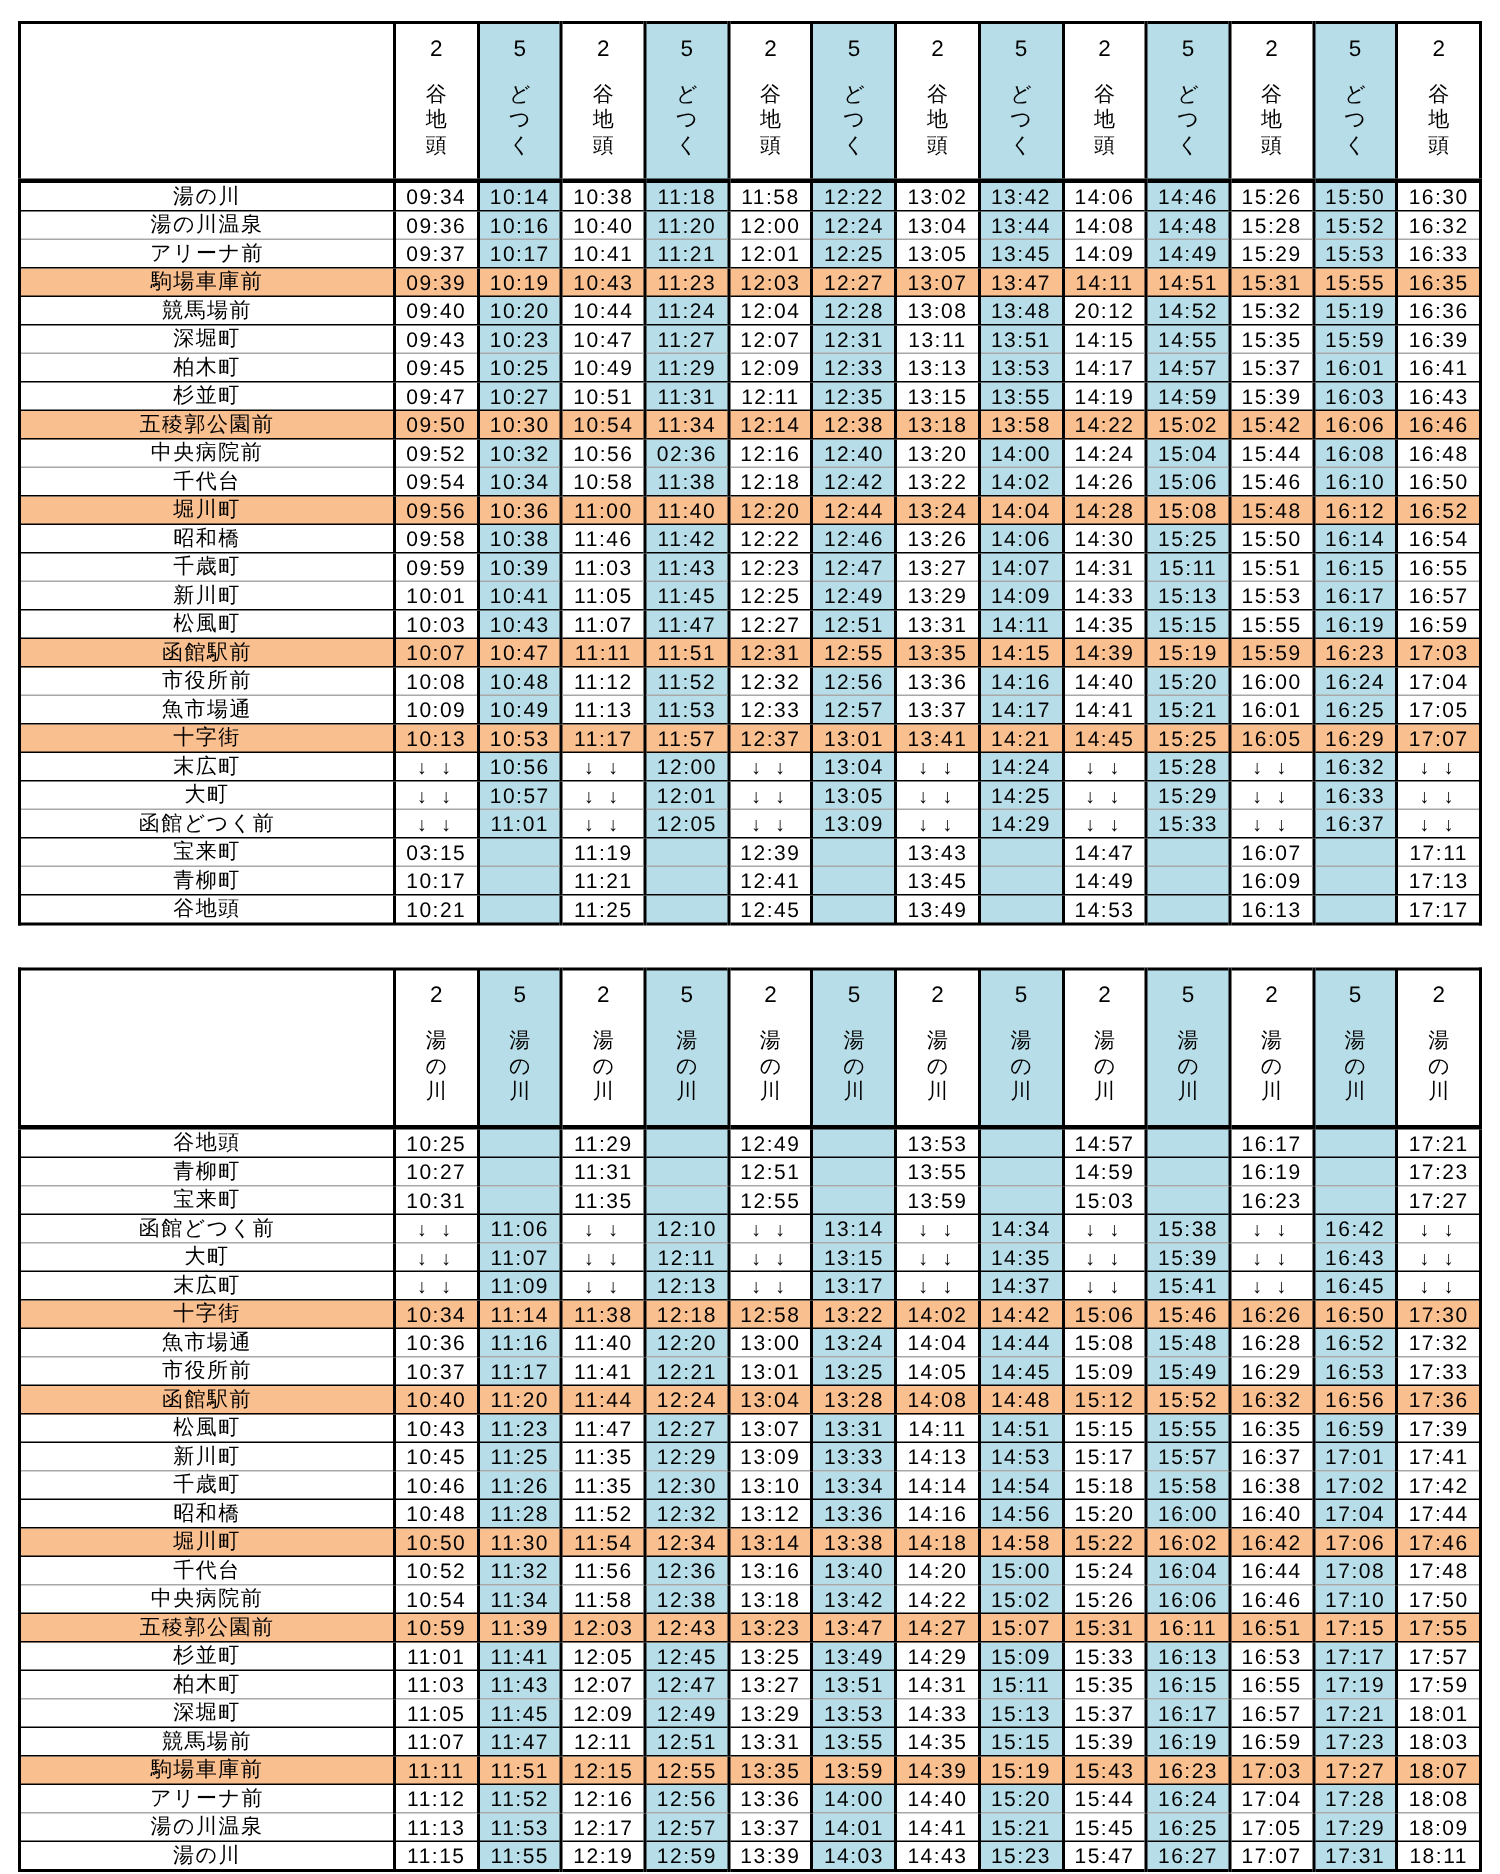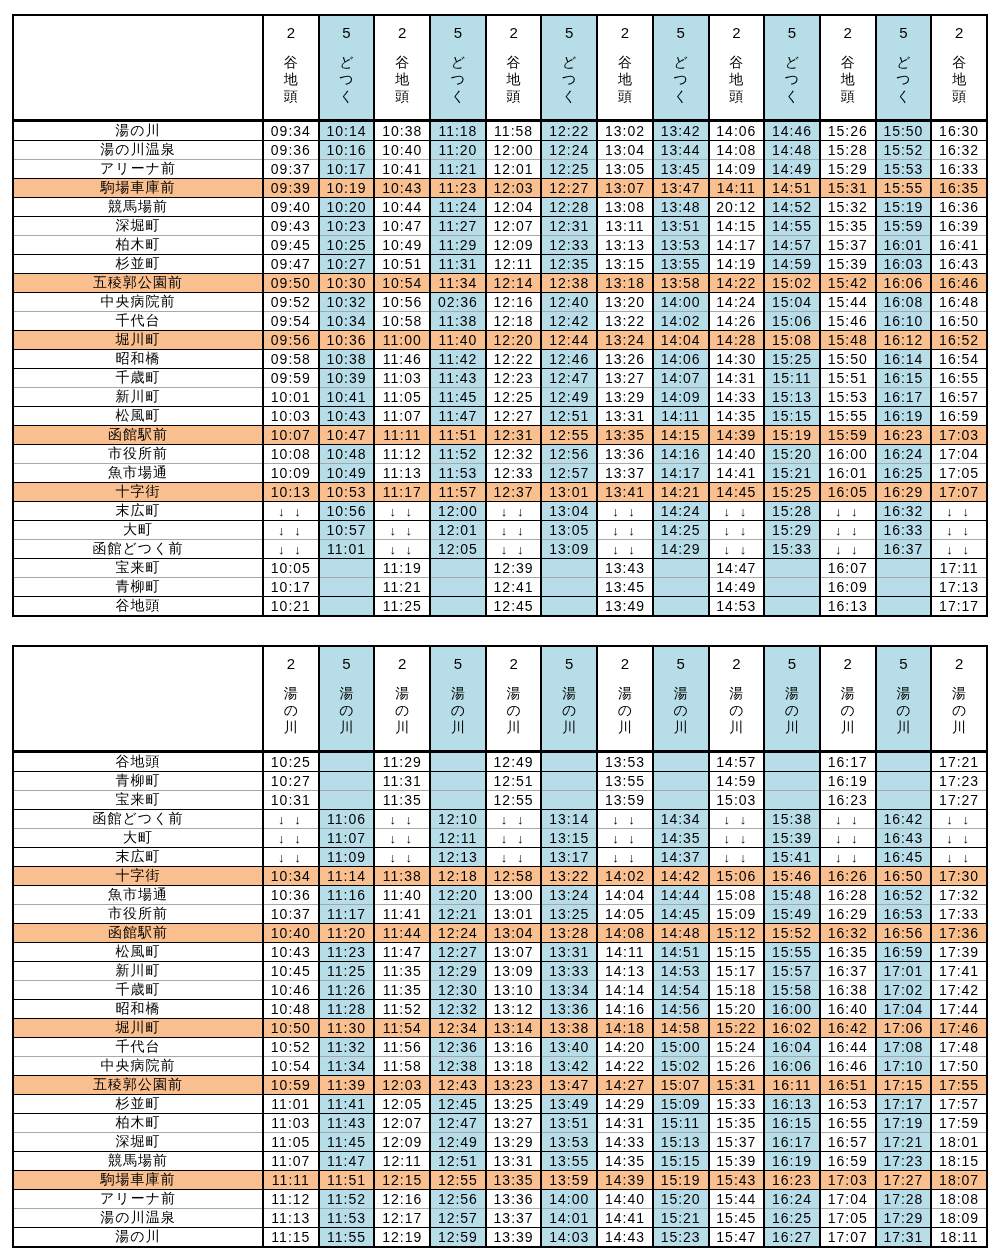--- a/index.html
+++ b/index.html
@@ -522,21 +522,21 @@
             <td class="pass">↓ ↓</td>
             <td class="blue time">14:29</td>
             <td class="pass">↓ ↓</td>
             <td class="blue time">15:33</td>
             <td class="pass">↓ ↓</td>
             <td class="blue time">16:37</td>
             <td class="pass">↓ ↓</td>
           </tr>
           <tr>
             <th class="station">宝来町</th>
-            <td class="time">10:05</td>
+            <td class="time">03:15</td>
             <td class="blue time"></td>
             <td class="time">11:19</td>
             <td class="blue time"></td>
             <td class="time">12:39</td>
             <td class="blue time"></td>
             <td class="time">13:43</td>
             <td class="blue time"></td>
             <td class="time">14:47</td>
             <td class="blue time"></td>
             <td class="time">16:07</td>
@@ -1049,21 +1049,21 @@
             <td class="time">12:11</td>
             <td class="blue time">12:51</td>
             <td class="time">13:31</td>
             <td class="blue time">13:55</td>
             <td class="time">14:35</td>
             <td class="blue time">15:15</td>
             <td class="time">15:39</td>
             <td class="blue time">16:19</td>
             <td class="time">16:59</td>
             <td class="blue time">17:23</td>
-            <td class="time">18:15</td>
+            <td class="time">18:03</td>
           </tr>
           <tr class="hl">
             <th class="station">駒場車庫前</th>
             <td class="time">11:11</td>
             <td class="blue time">11:51</td>
             <td class="time">12:15</td>
             <td class="blue time">12:55</td>
             <td class="time">13:35</td>
             <td class="blue time">13:59</td>
             <td class="time">14:39</td>

